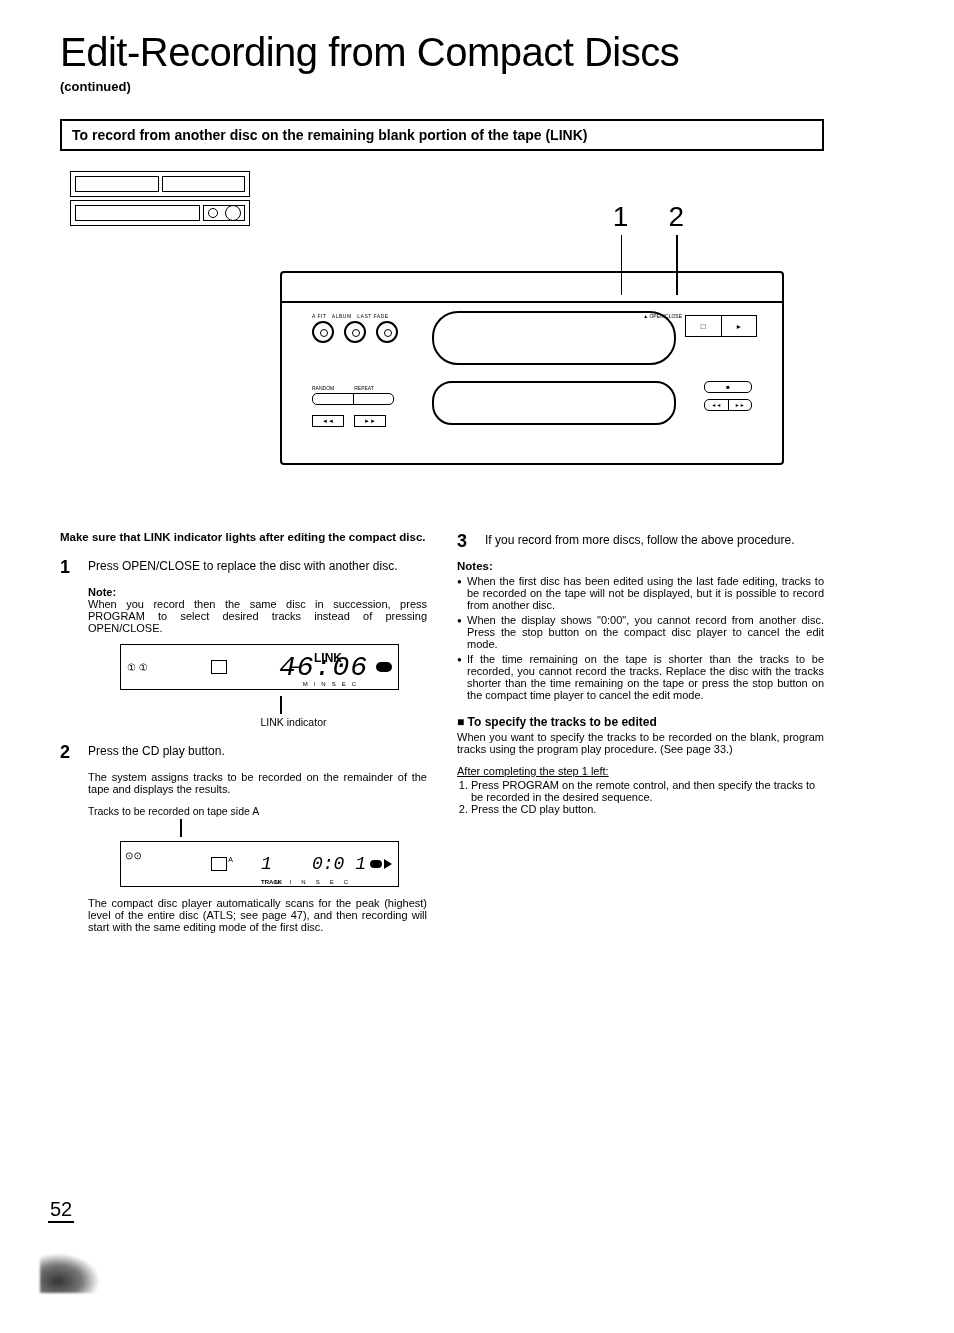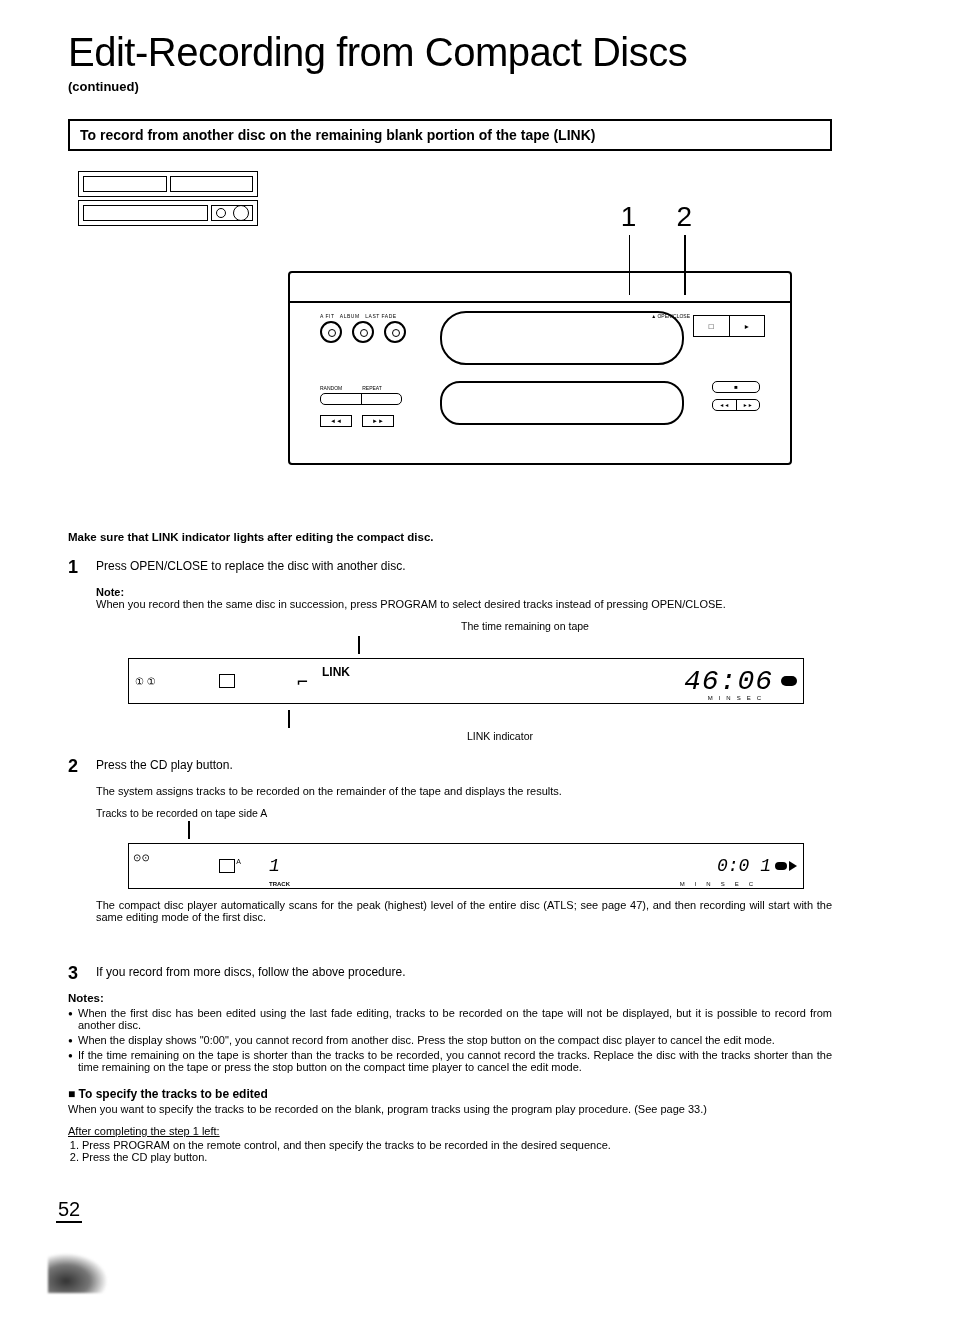--- a/index.html
+++ b/index.html
@@ -8,21 +8,20 @@
     padding: 0;
     background: #fff;
     color: #000;
   }
   .page {
     width: 856px;
     height: 1333px;
     position: relative;
     box-sizing: border-box;
     padding: 30px 32px 30px 60px;
-    margin-left: 8px;
   }
   .title {
     font-size: 40px;
     font-weight: normal;
     margin: 0 0 4px 0;
     letter-spacing: -0.5px;
   }
   .subtitle {
     font-weight: bold;
     font-size: 13px;
@@ -182,21 +181,20 @@
   .cd-btns-br .stop { width:46px; height:10px; border:1.5px solid #000; border-radius:5px; margin-bottom:6px; position:relative;}
   .cd-btns-br .stop::after{content:'■'; position:absolute; left:50%; top:50%; transform:translate(-50%,-50%); font-size:6px;}
   .cd-btns-br .ply { width:46px; height:10px; border:1.5px solid #000; border-radius:5px; display:flex;}
   .cd-btns-br .ply div { flex:1; text-align:center; font-size:5px; line-height:10px;}
   .cd-btns-br .ply div:first-child { border-right:1px solid #000;}
 
   .two-col {
     display: flex;
     gap: 30px;
     margin-top: 30px;
-    flex-direction: column;
   }
   .col {
     flex: 1;
     min-width: 0;
   }
   .bold-line {
     font-size: 11.5px;
     font-weight: bold;
     margin-bottom: 14px;
   }
@@ -449,24 +447,20 @@
     <div class="col">
       <div class="bold-line">Make sure that LINK indicator lights after editing the compact disc.</div>
 
       <div class="step">
         <div class="step-num">1</div>
         <div class="step-head">Press OPEN/CLOSE to replace the disc with another disc.</div>
       </div>
       <div class="note-label">Note:</div>
       <div class="step-body">When you record then the same disc in succession, press PROGRAM to select desired tracks instead of pressing OPEN/CLOSE.</div>
 
-      <div style="margin-left:150px;">
-        <div class="diagram-caption">The time remaining on tape</div>
-        <div class="pointer-down" style="margin-left:140px;"></div>
-      </div>
       <div class="display-box">
         <div class="left-icons">① ①</div>
         <div class="mid-icon"></div>
         <div class="cbracket">⌐</div>
         <div class="link-label">LINK</div>
         <div class="time">46:06</div>
         <div class="unitsrow"><span>MIN</span><span>SEC</span></div>
         <div class="black-tab"></div>
       </div>
       <div style="margin-left:160px;">

